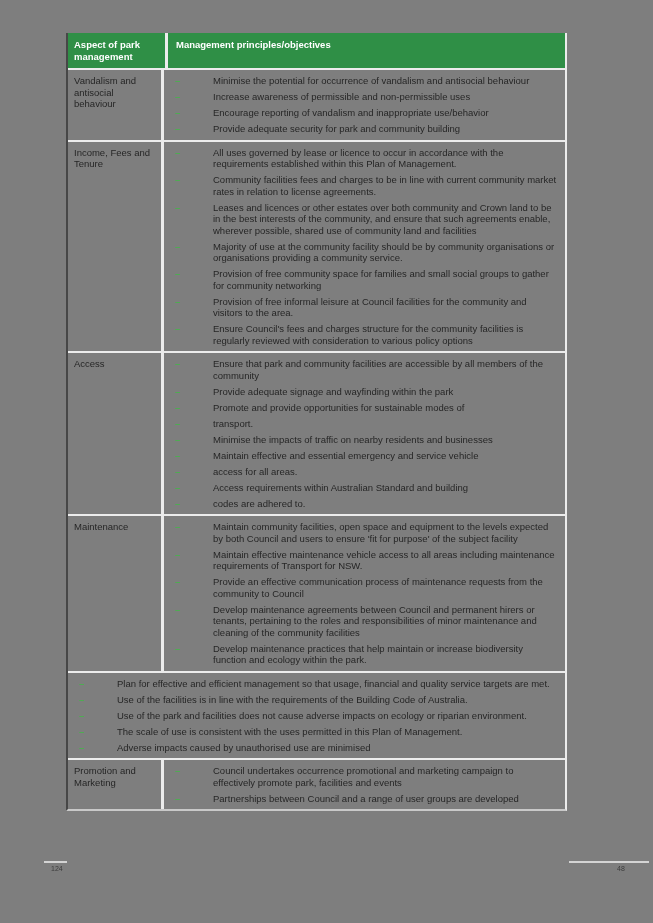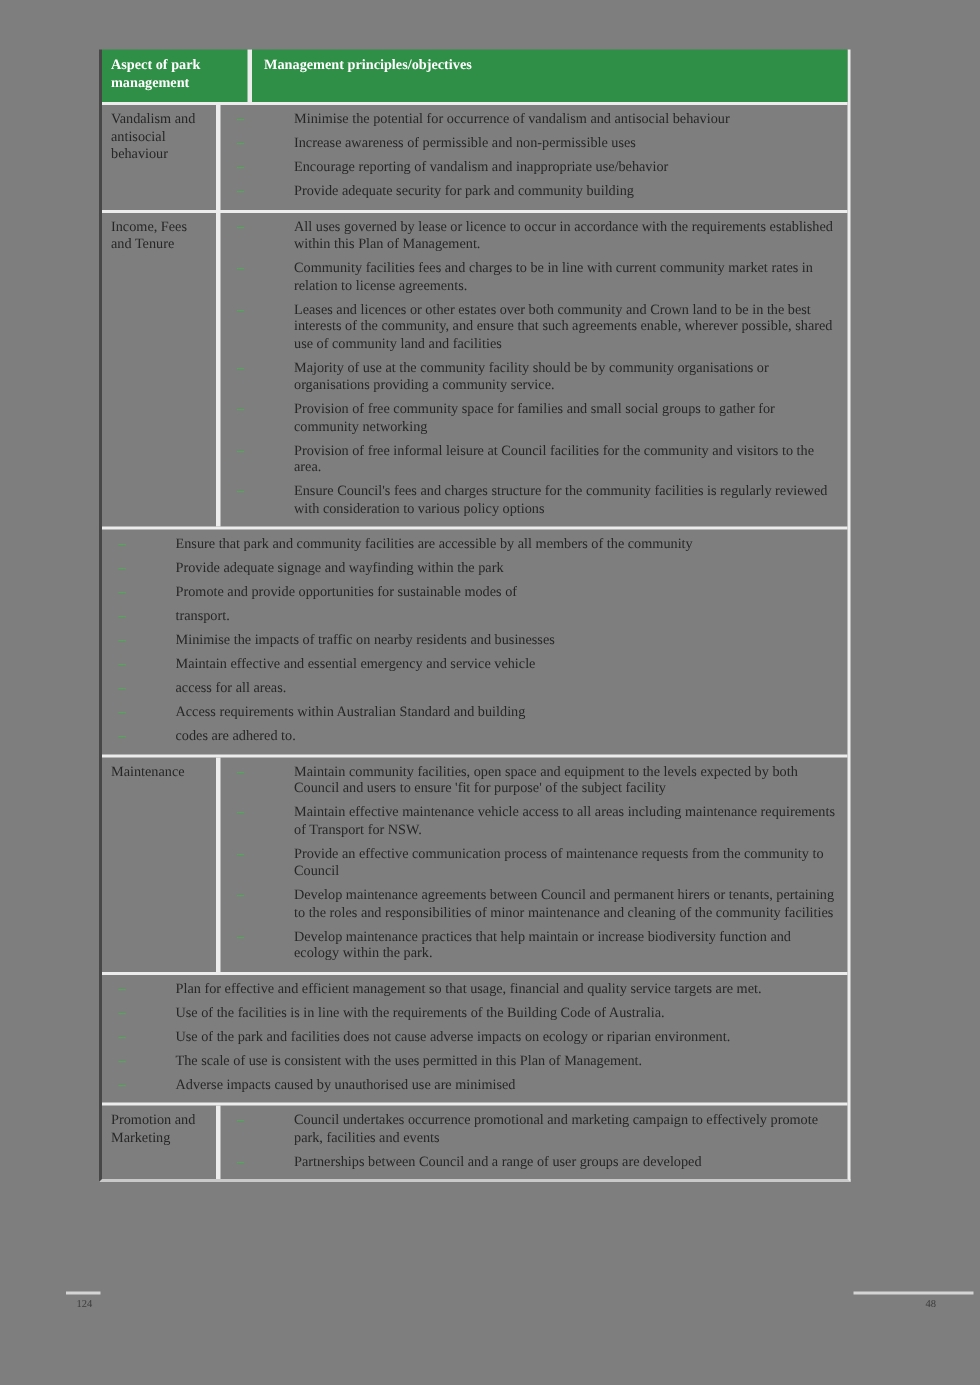--- a/index.html
+++ b/index.html
@@ -1,33 +1,33 @@
 <!DOCTYPE html>
 <html><head>
 <meta charset="utf-8">
 <style>
   html,body{margin:0;padding:0;}
   body{
     width:653px;height:923px;position:relative;overflow:hidden;
     background:#7e7e7e;
     font-family:"Liberation Sans", sans-serif;
   }
-  .canvas{position:absolute;left:0;top:0;width:653px;height:923px;background:#7e7e7e;font-family:Liberation Serif, serif;}
+  .canvas{position:absolute;left:0;top:0;width:653px;height:923px;background:#7e7e7e;}
   .pm-table{
     position:absolute;left:66px;top:33px;width:501px;box-sizing:border-box;
     border-left:2px solid #474747;
     border-right:2px solid #ececec;
     border-bottom:2px solid #c9c9c9;
   }
   .hrow{display:flex;background:#2f8f46;color:#ffffff;font-weight:bold;font-size:9.5px;line-height:11.5px;}
   .hcell1{width:100px;flex:none;box-sizing:border-box;padding:6px 4px 6px 6px;border-right:3px solid #ececec;}
   .hcell2{flex:1;padding:6px 6px 6px 8px;}
   .row{display:flex;border-top:2px solid #ececec;}
   .cell-left{
-    width:79px;flex:none;box-sizing:border-box;
+    width:96px;flex:none;box-sizing:border-box;
     padding:5px 4px 4px 6px;border-right:3px solid #ececec;
     font-size:9.5px;line-height:11.5px;color:#262626;
   }
   .cell-right{flex:1;padding:5px 5px 4px 11px;}
   .bullet{display:flex;margin-bottom:4.5px;font-size:9.5px;line-height:11.5px;color:#262626;}
   .bullet:last-child{margin-bottom:1px;}
   .dash{width:17px;flex:none;color:#4caf50;font-weight:bold;}
   .btext{flex:1;padding-right:2px;padding-left:21px;}
   .footer-rule{position:absolute;height:2px;background:#d4d4d4;top:861px;}
   .fr-left{left:44px;width:23px;}
@@ -95,20 +95,21 @@
               <span class="dash">–</span>
               <span class="btext">Provision of free informal leisure at Council facilities for the community and visitors to the area.</span>
             </div>
             <div class="bullet">
               <span class="dash">–</span>
               <span class="btext">Ensure Council's fees and charges structure for the community facilities is regularly reviewed with consideration to various policy options</span>
             </div>
           </div>
         </div>
         <div class="row">
+          <div class="cell-left">Access</div>
           <div class="cell-right">
             <div class="bullet">
               <span class="dash">–</span>
               <span class="btext">Ensure that park and community facilities are accessible by all members of the community</span>
             </div>
             <div class="bullet">
               <span class="dash">–</span>
               <span class="btext">Provide adequate signage and wayfinding within the park</span>
             </div>
             <div class="bullet">

